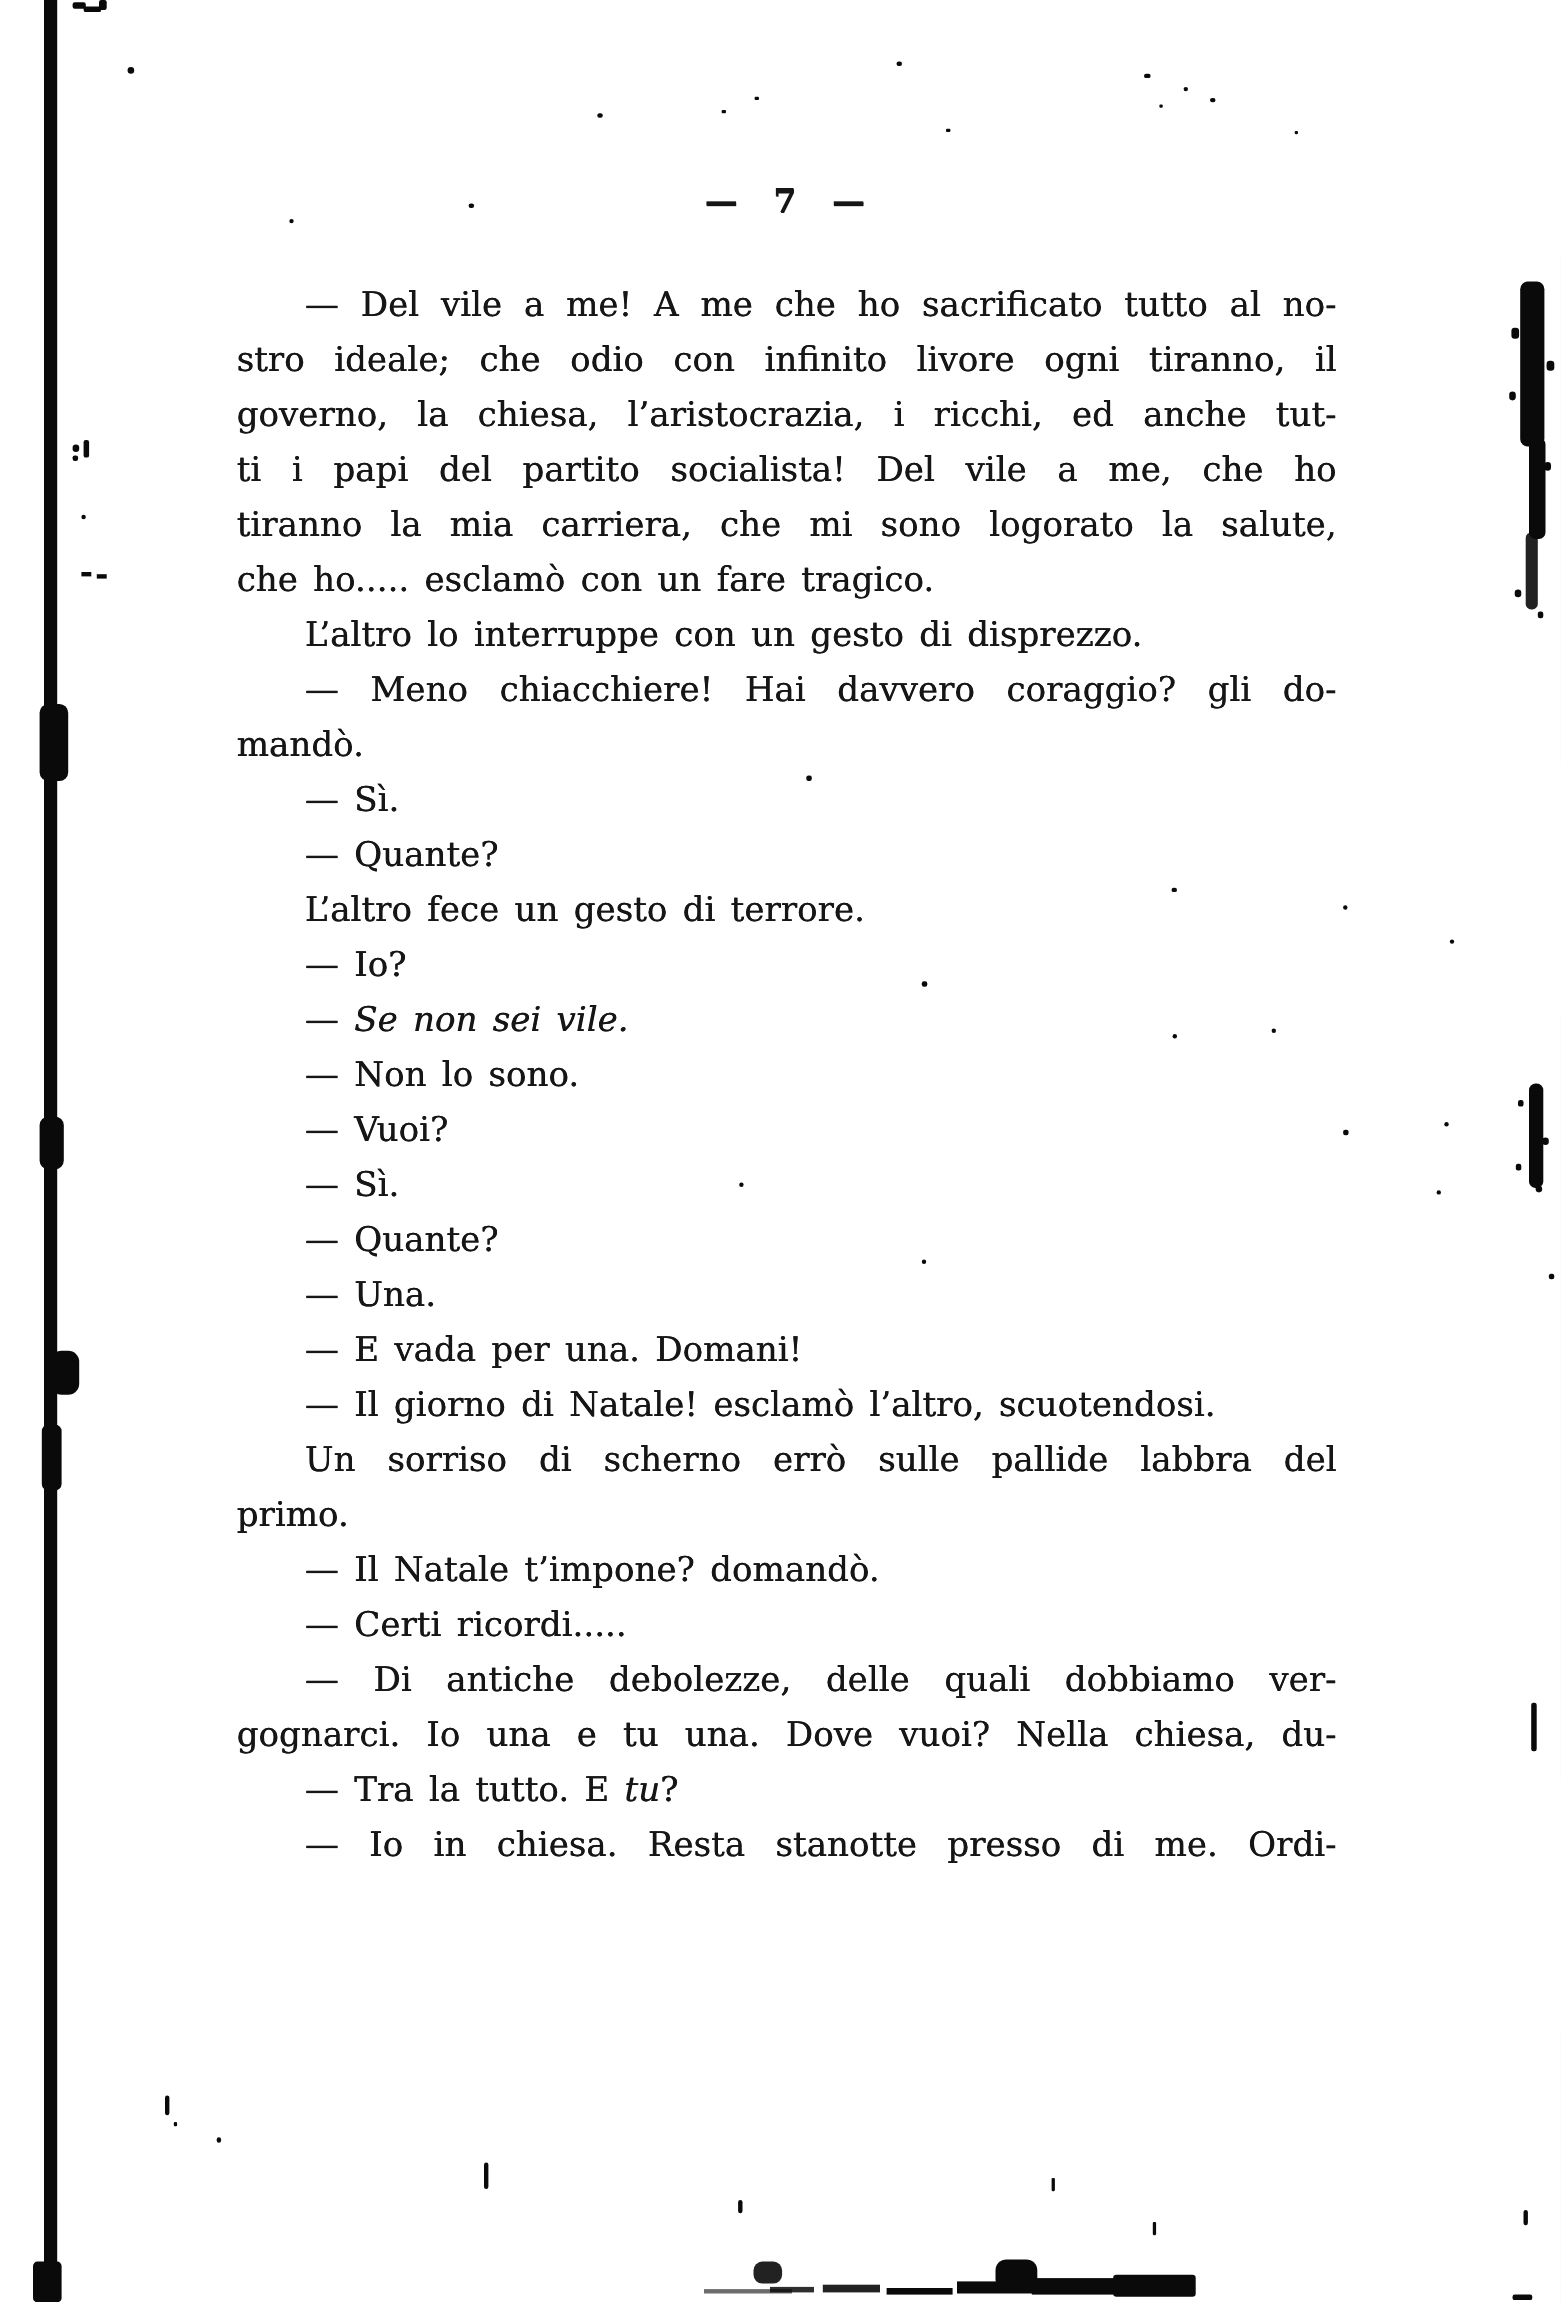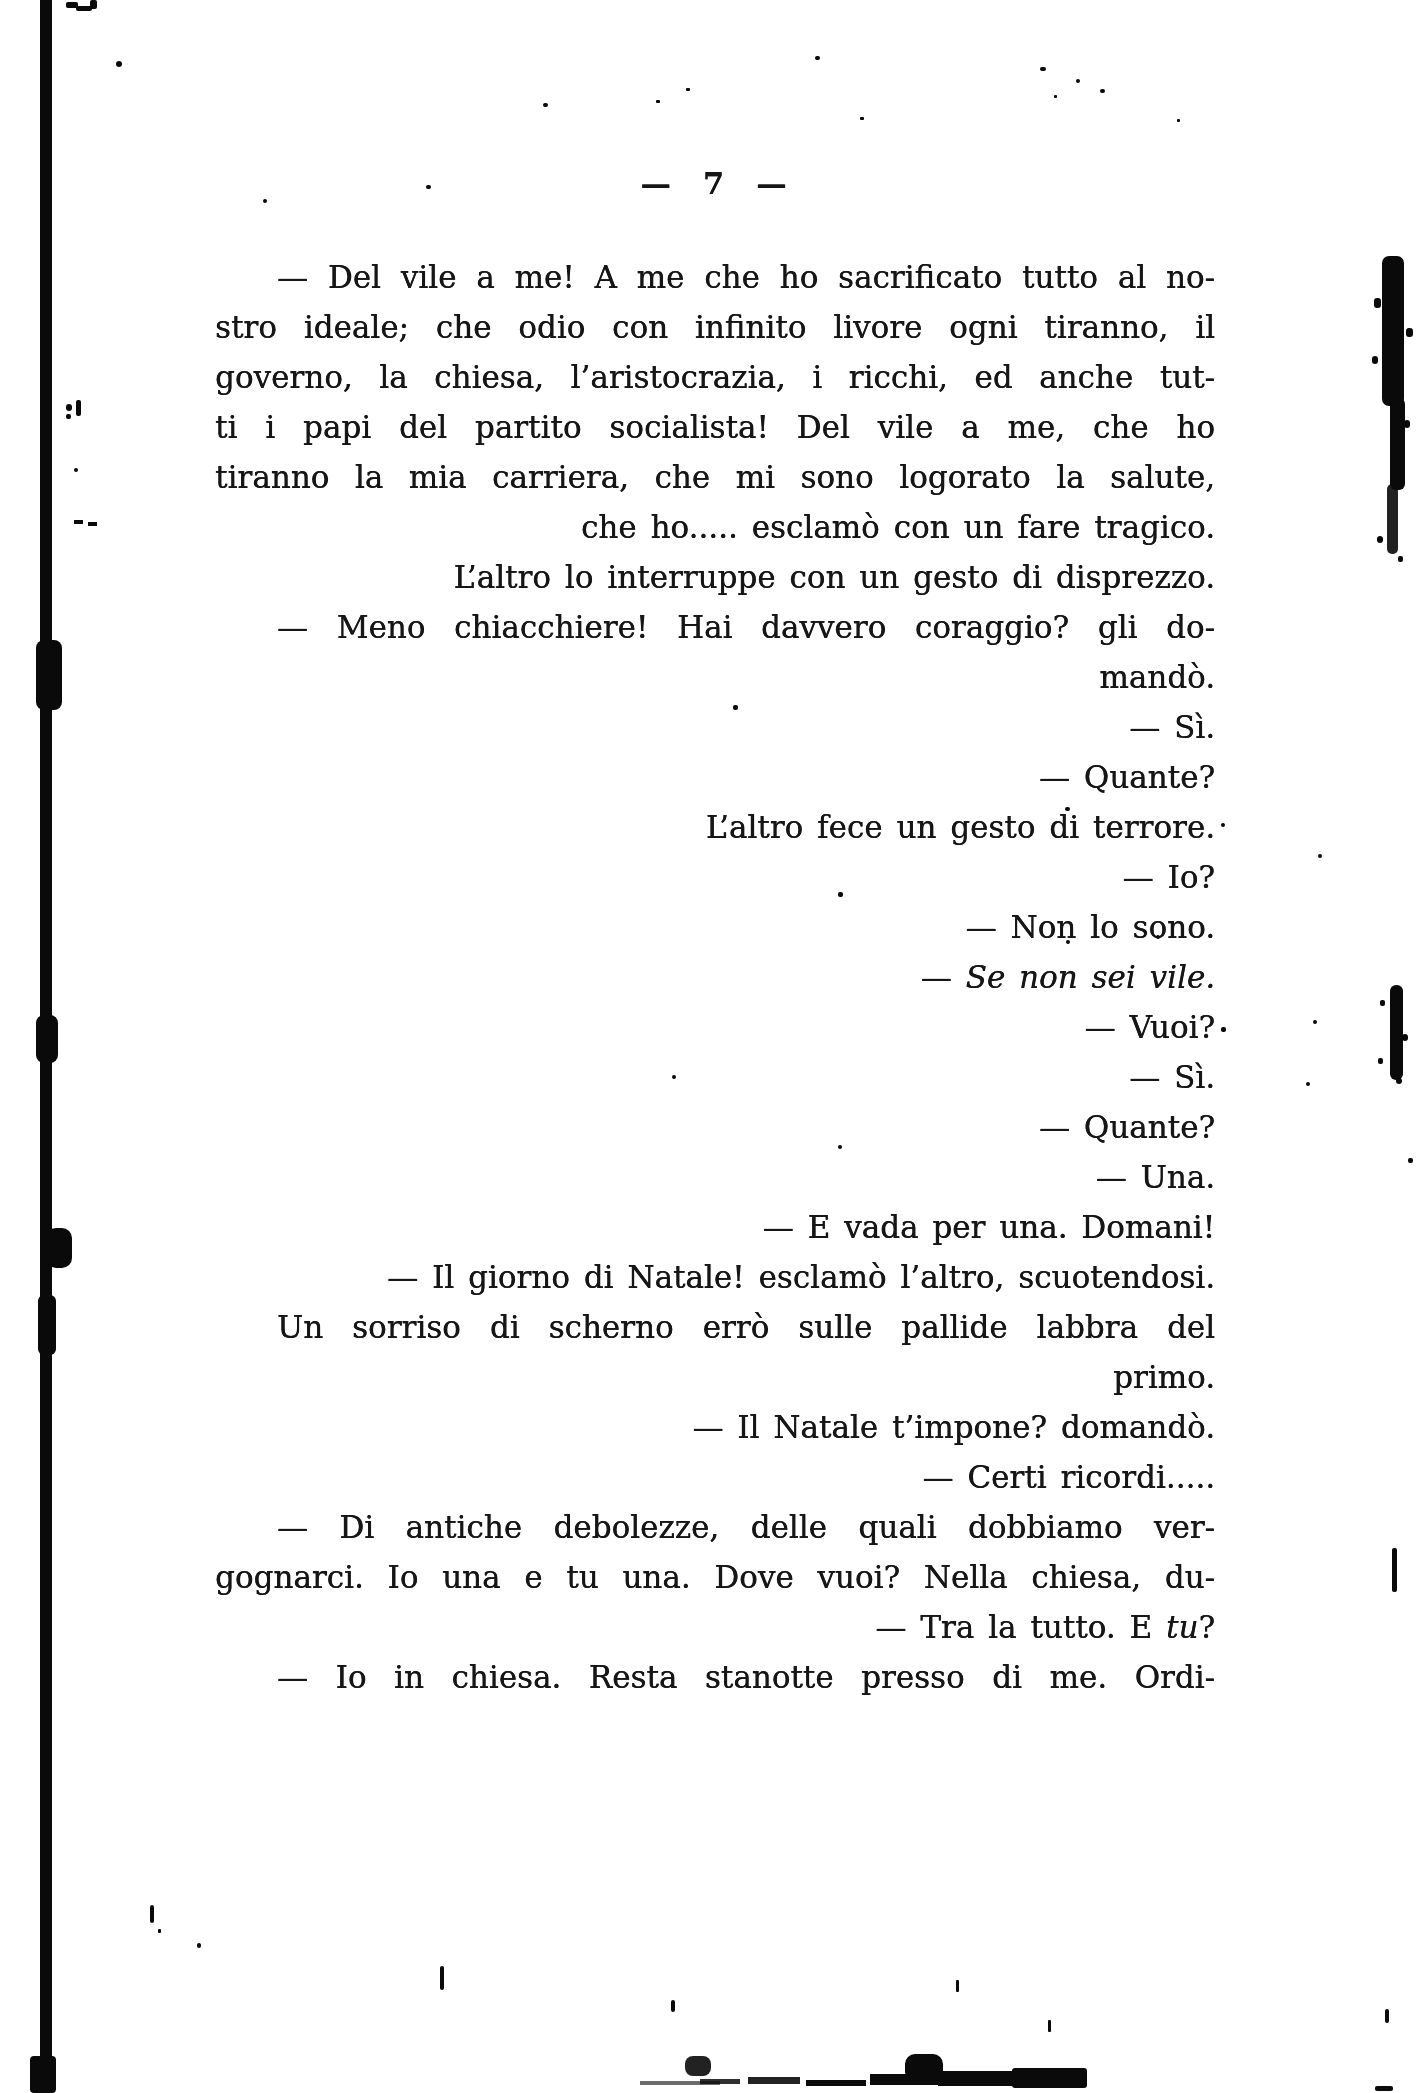--- a/index.html
+++ b/index.html
@@ -19,21 +19,21 @@
     letter-spacing:3px; word-spacing:16px;
     text-shadow:0.3px 0.3px 0 currentColor;
   }
   .text {
     position:absolute; left:215px; top:252px; width:1000px;
     font-size:31px; line-height:50px;
     word-spacing:4px;
     white-space:nowrap;
     text-shadow:0.35px 0.35px 0 currentColor;
   }
-  .line { height:50px; text-align:right; }
+  .line { height:50px; text-align:left; }
   .line.j { text-align:justify; text-align-last:justify; }
   .line.i { padding-left:62px; }
   .line.j.i { padding-right:0; }
   .line em { font-style:italic; }
   .mark { position:absolute; background:#0a0a0a; }
 </style>
 </head>
 <body>
 
 <div id="page">
@@ -46,22 +46,22 @@
       <div class="line j"><span>ti i papi del partito socialista! Del vile a me, che ho</span></div>
       <div class="line j"><span>tiranno la mia carriera, che mi sono logorato la salute,</span></div>
       <div class="line"><span>che ho..... esclamò con un fare tragico.</span></div>
       <div class="line i"><span>L’altro lo interruppe con un gesto di disprezzo.</span></div>
       <div class="line j i"><span>— Meno chiacchiere! Hai davvero coraggio? gli do-</span></div>
       <div class="line"><span>mandò.</span></div>
       <div class="line i"><span>— Sì.</span></div>
       <div class="line i"><span>— Quante?</span></div>
       <div class="line i"><span>L’altro fece un gesto di terrore.</span></div>
       <div class="line i"><span>— Io?</span></div>
+      <div class="line i"><span>— </span><em>Se non sei vile.</em></div>
       <div class="line i"><span>— Non lo sono.</span></div>
-      <div class="line i"><span>— </span><em>Se non sei vile.</em></div>
       <div class="line i"><span>— Vuoi?</span></div>
       <div class="line i"><span>— Sì.</span></div>
       <div class="line i"><span>— Quante?</span></div>
       <div class="line i"><span>— Una.</span></div>
       <div class="line i"><span>— E vada per una. Domani!</span></div>
       <div class="line i"><span>— Il giorno di Natale! esclamò l’altro, scuotendosi.</span></div>
       <div class="line j i"><span>Un sorriso di scherno errò sulle pallide labbra del</span></div>
       <div class="line"><span>primo.</span></div>
       <div class="line i"><span>— Il Natale t’impone? domandò.</span></div>
       <div class="line i"><span>— Certi ricordi.....</span></div>

